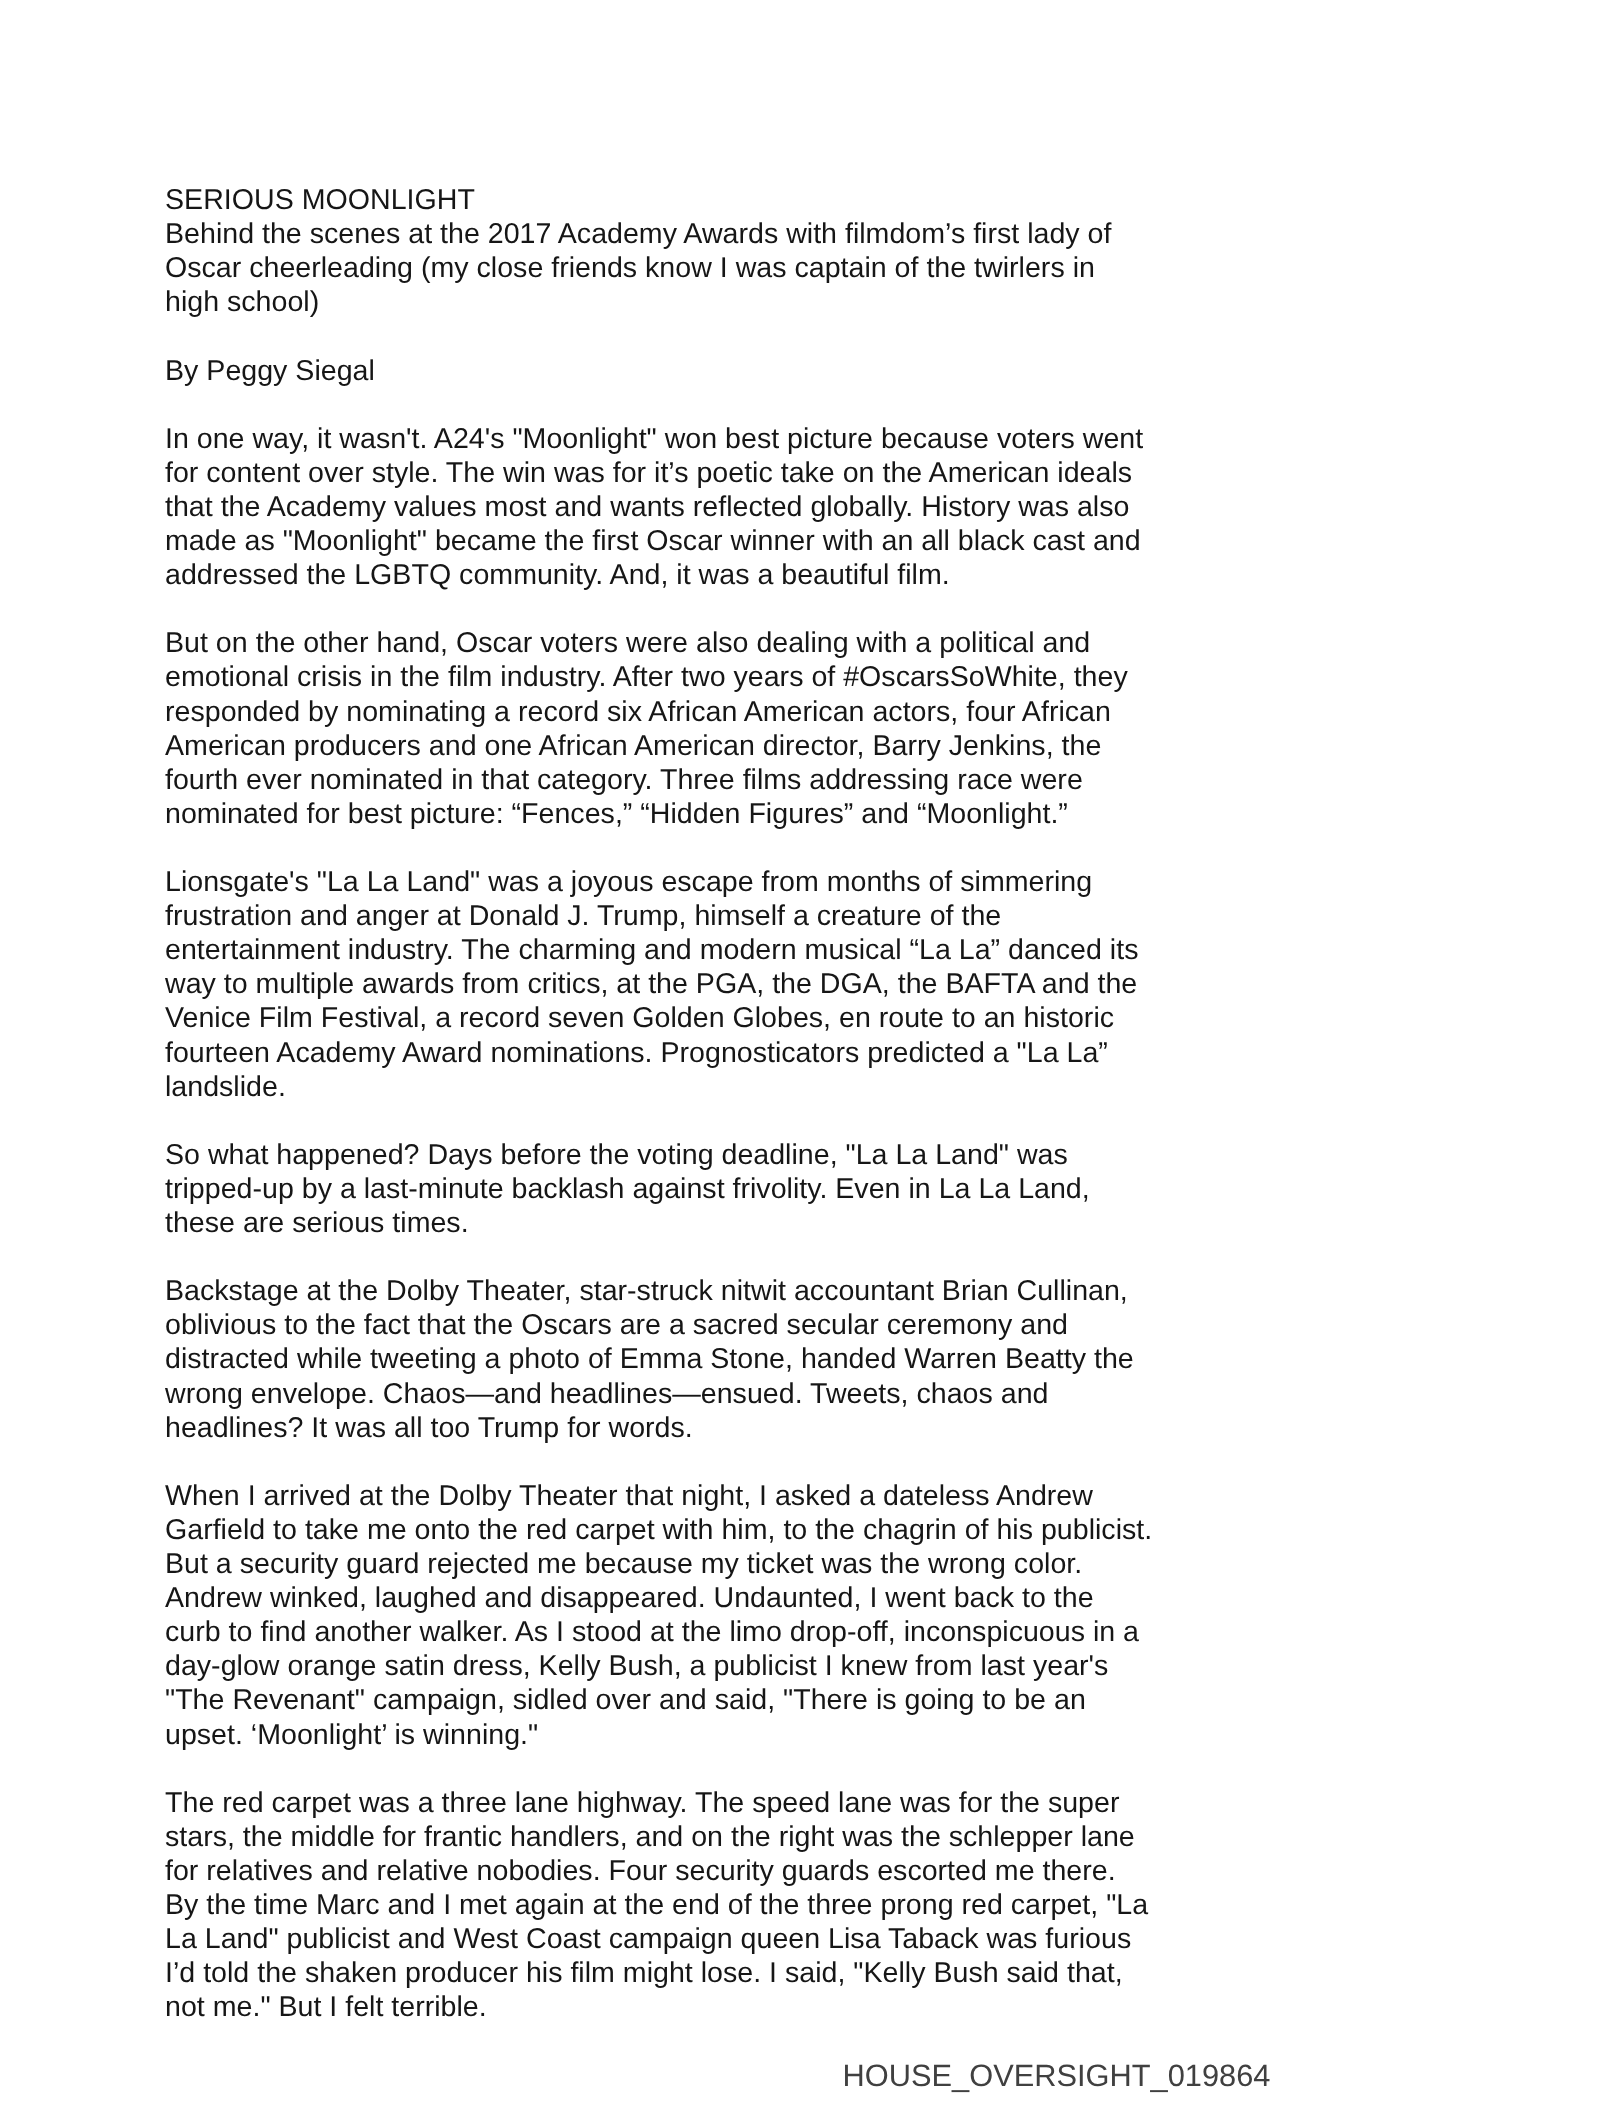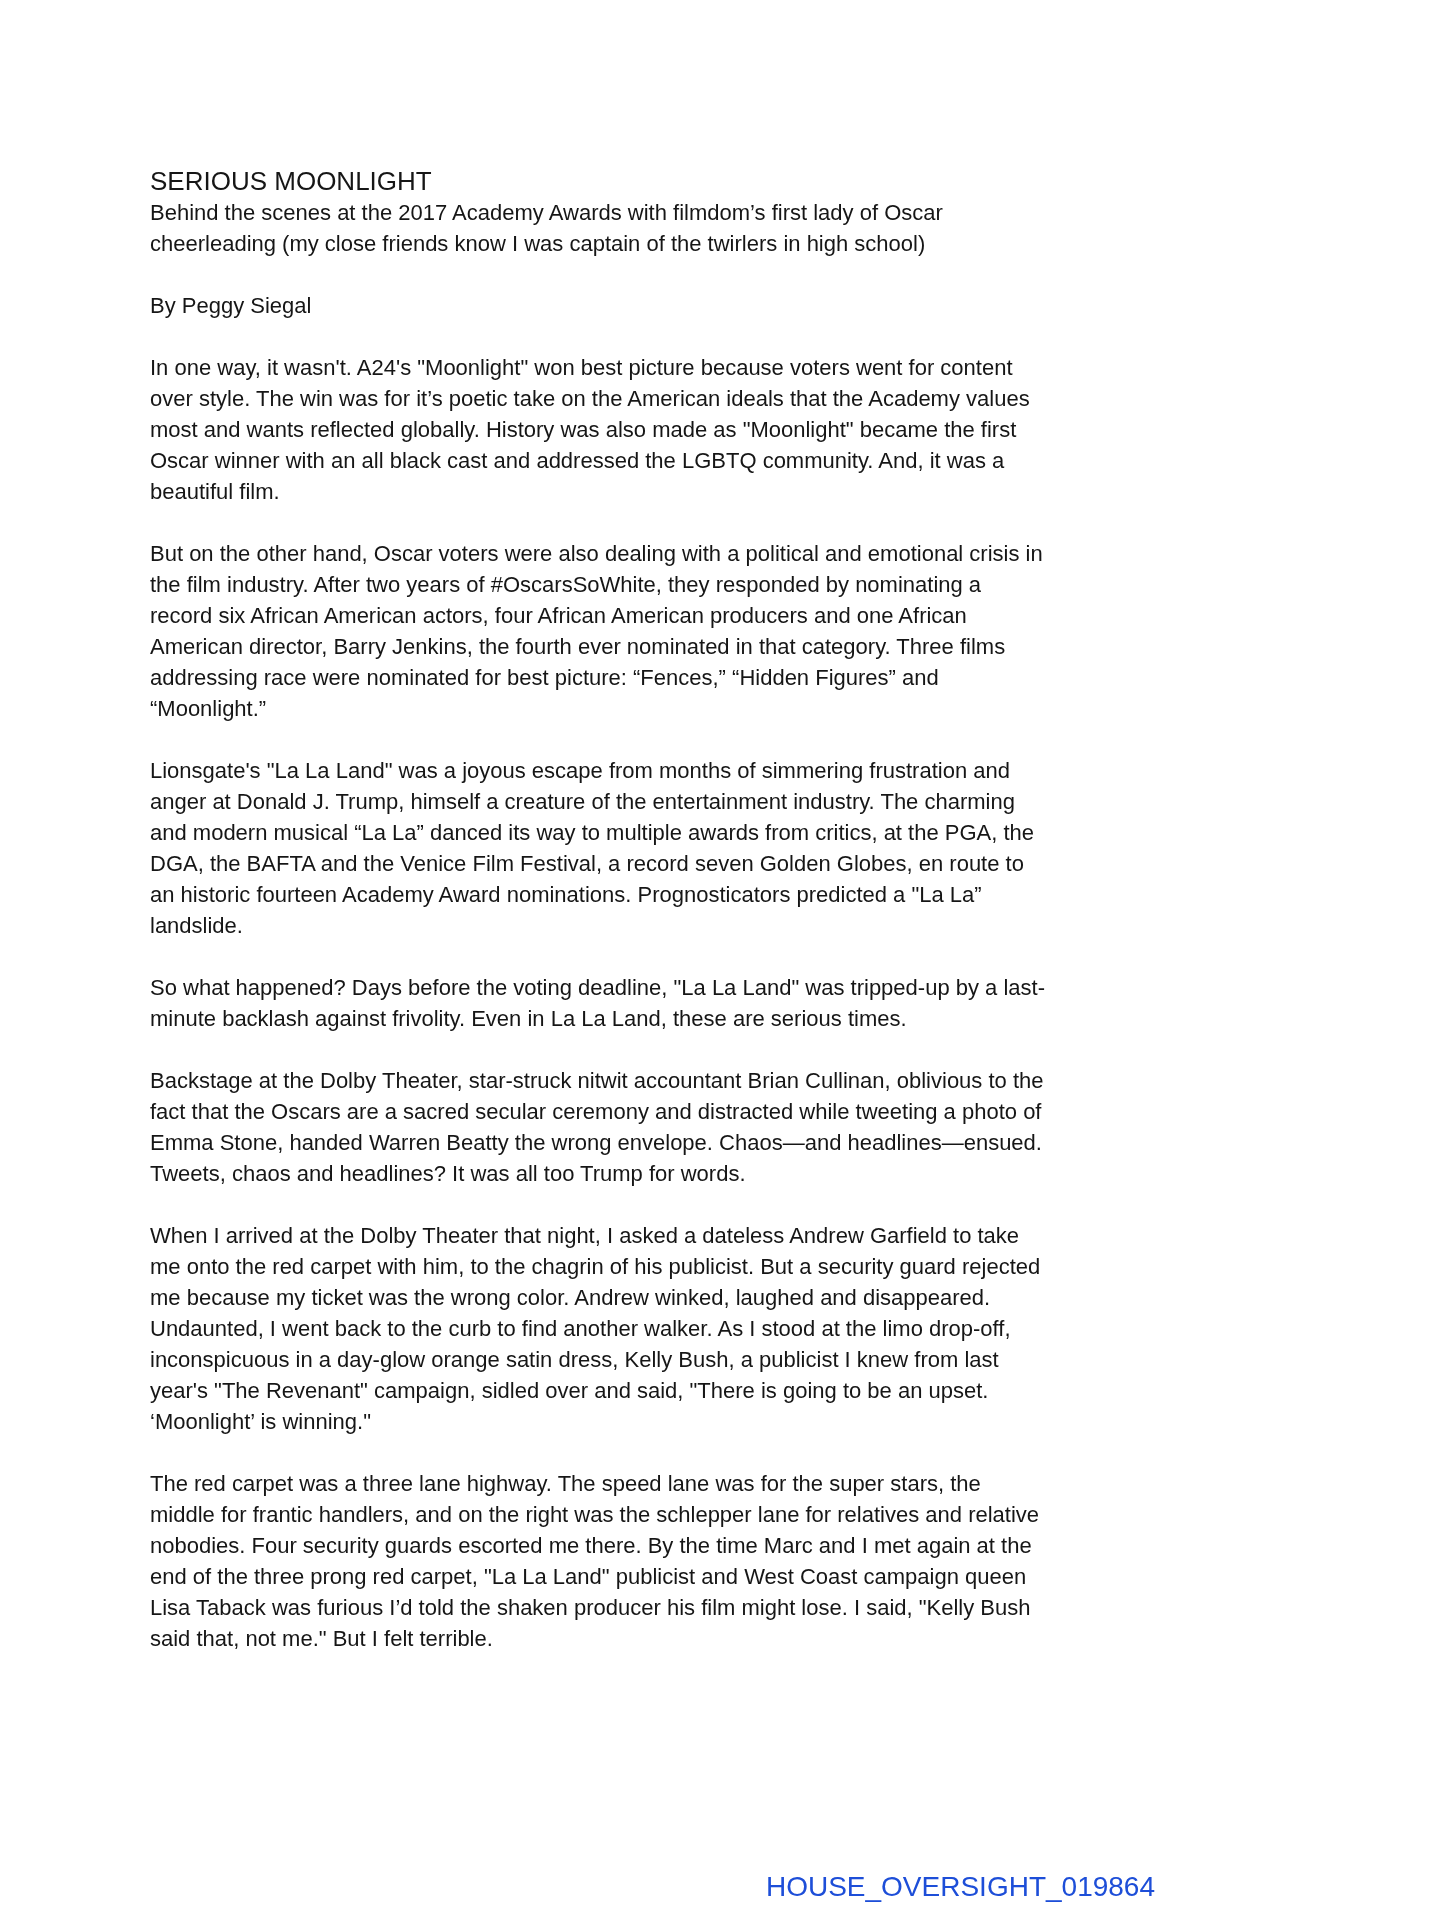--- a/index.html
+++ b/index.html
@@ -24,33 +24,33 @@
     width: 899px;
   }
   .title-line {
     margin: 0;
     font-size: 26px;
     line-height: 31px;
     font-weight: normal;
   }
   .para {
     margin: 0 0 31px 0;
-    font-size: 22px;
+    font-size: 26px;
     line-height: 31px;
   }
   .paragraphs .para:last-child {
     margin-bottom: 0;
   }
   .bates {
     position: absolute;
     top: 1872px;
     right: 9px;
     font-size: 28px;
     line-height: 30px;
-    color: #1d4ed8;
+    color: #404040;
     white-space: nowrap;
   }
 </style>
 </head>
 <body>
 
 <div class="page">
   <div class="content">
     <p class="title-line">SERIOUS MOONLIGHT</p>
     <p class="para">Behind the scenes at the 2017 Academy Awards with filmdom’s first lady of Oscar cheerleading (my close friends know I was captain of the twirlers in high school)</p>

